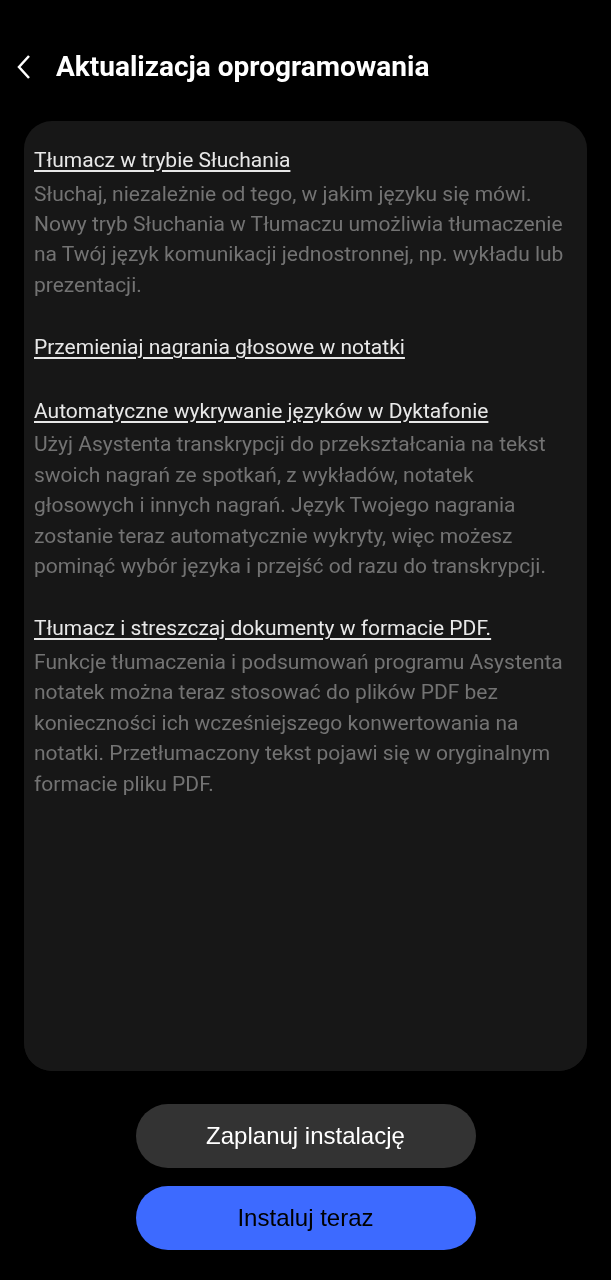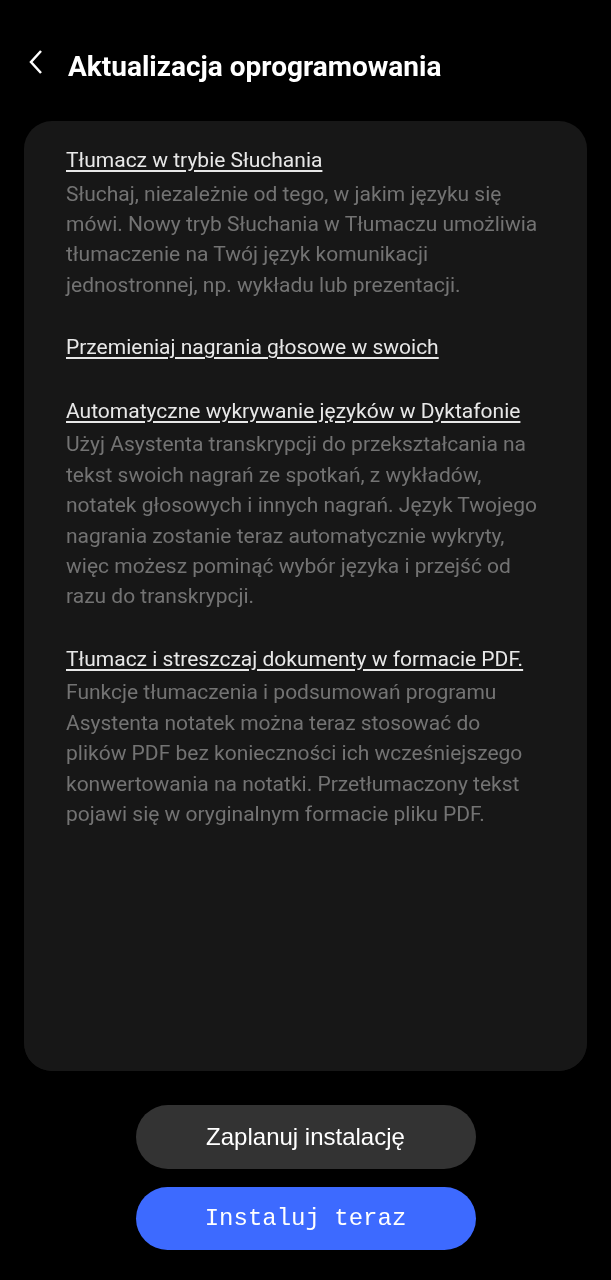--- a/index.html
+++ b/index.html
@@ -11,21 +11,22 @@
       width: 611px;
       height: 1280px;
       background: #000000;
       font-family: -apple-system, BlinkMacSystemFont, "Segoe UI", Roboto, sans-serif;
       color: #ffffff;
       overflow: hidden;
       position: relative;
     }
     .header {
       display: flex;
-      padding: 50px 24px 20px 24px;
+      align-items: center;
+      padding: 50px 24px 20px 12px;
       gap: 20px;
     }
     .back-icon {
       width: 24px;
       height: 24px;
       display: flex;
       align-items: center;
       justify-content: center;
       cursor: pointer;
     }
@@ -38,21 +39,21 @@
     }
     .title {
       font-size: 28px;
       font-weight: 700;
       color: #ffffff;
     }
     .content-card {
       margin: 18px 24px 0 24px;
       background: #171717;
       border-radius: 28px;
-      padding: 24px 42px;
+      padding: 24px 10px;
       height: 950px;
       overflow: hidden;
       position: relative;
     }
     .content-card::after {
       content: "";
       position: absolute;
       bottom: 0;
       left: 0;
       right: 0;
@@ -98,43 +99,42 @@
       cursor: pointer;
       text-align: center;
       min-width: 340px;
     }
     .btn-secondary {
       background: #333333;
       color: #ffffff;
     }
     .btn-primary {
       background: #3d6aff;
-      color: #ffffff;
-      font-family: Liberation Mono, monospace;
+      color: #000000;
     }
   </style>
 </head>
 <body>
 
 <div class="header">
   <div class="back-icon">
     <svg viewBox="0 0 18 28">
       <polyline points="14,3 4,14 14,25"></polyline>
     </svg>
   </div>
   <div class="title">Aktualizacja oprogramowania</div>
 </div>
 
 <div class="content-card">
   <div class="section">
     <div class="section-heading">Tłumacz w trybie Słuchania</div>
     <div class="section-body">Słuchaj, niezależnie od tego, w jakim języku się mówi. Nowy tryb Słuchania w Tłumaczu umożliwia tłumaczenie na Twój język komunikacji jednostronnej, np. wykładu lub prezentacji.</div>
   </div>
   <div class="section">
-    <div class="section-heading">Przemieniaj nagrania głosowe w swoich</div>
+    <div class="section-heading">Przemieniaj nagrania głosowe w notatki</div>
   </div>
   <div class="section">
     <div class="section-heading">Automatyczne wykrywanie języków w Dyktafonie</div>
     <div class="section-body">Użyj Asystenta transkrypcji do przekształcania na tekst swoich nagrań ze spotkań, z wykładów, notatek głosowych i innych nagrań. Język Twojego nagrania zostanie teraz automatycznie wykryty, więc możesz pominąć wybór języka i przejść od razu do transkrypcji.</div>
   </div>
   <div class="section">
     <div class="section-heading">Tłumacz i streszczaj dokumenty w formacie PDF.</div>
     <div class="section-body">Funkcje tłumaczenia i podsumowań programu Asystenta notatek można teraz stosować do plików PDF bez konieczności ich wcześniejszego konwertowania na notatki. Przetłumaczony tekst pojawi się w oryginalnym formacie pliku PDF.</div>
   </div>
 </div>

